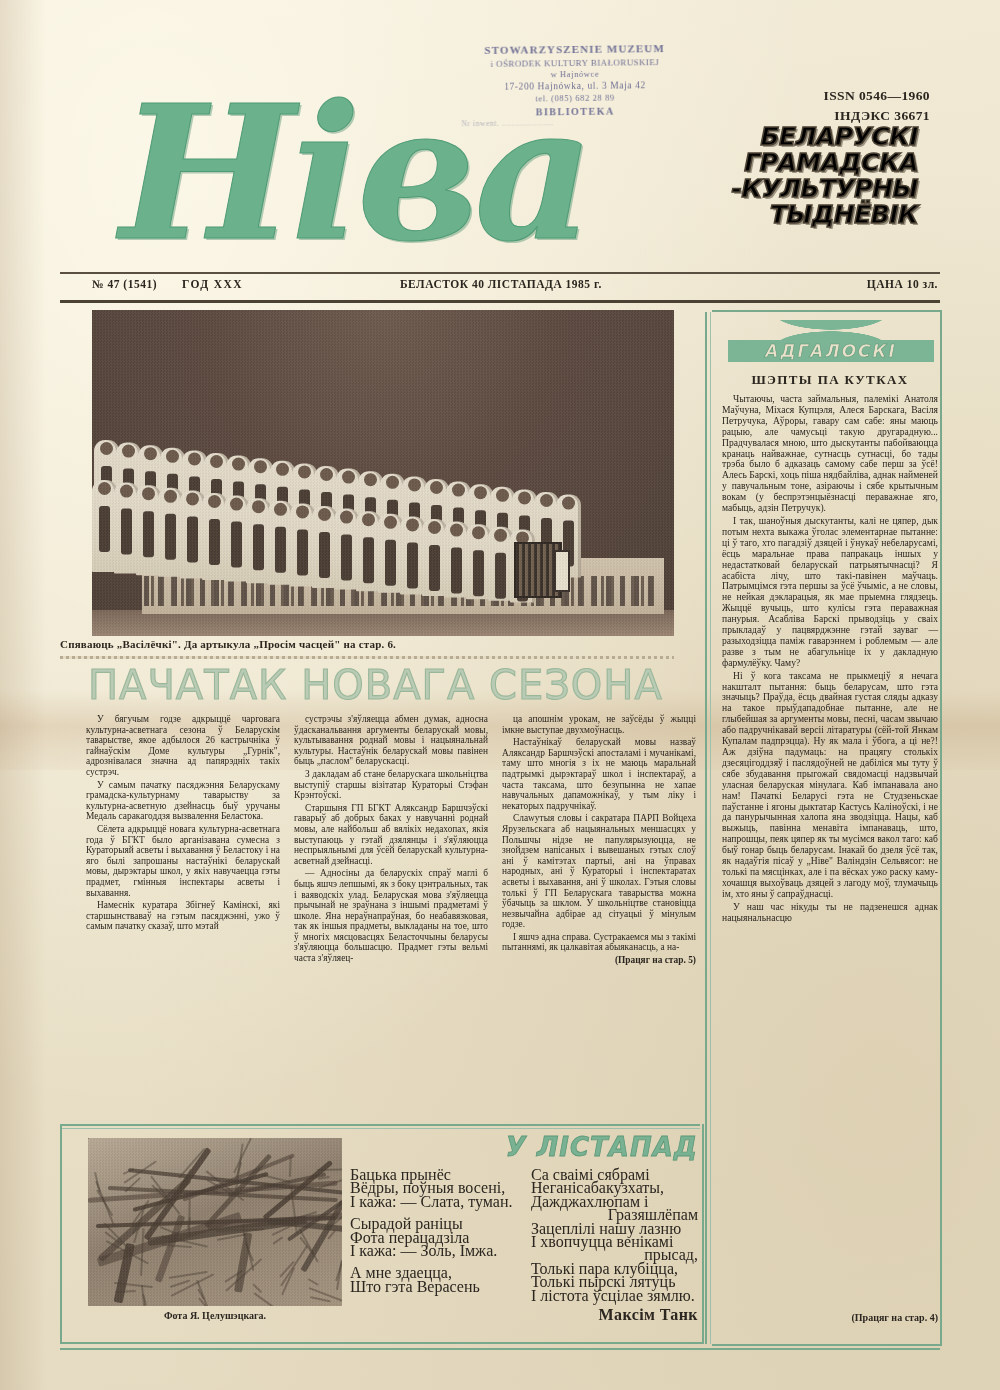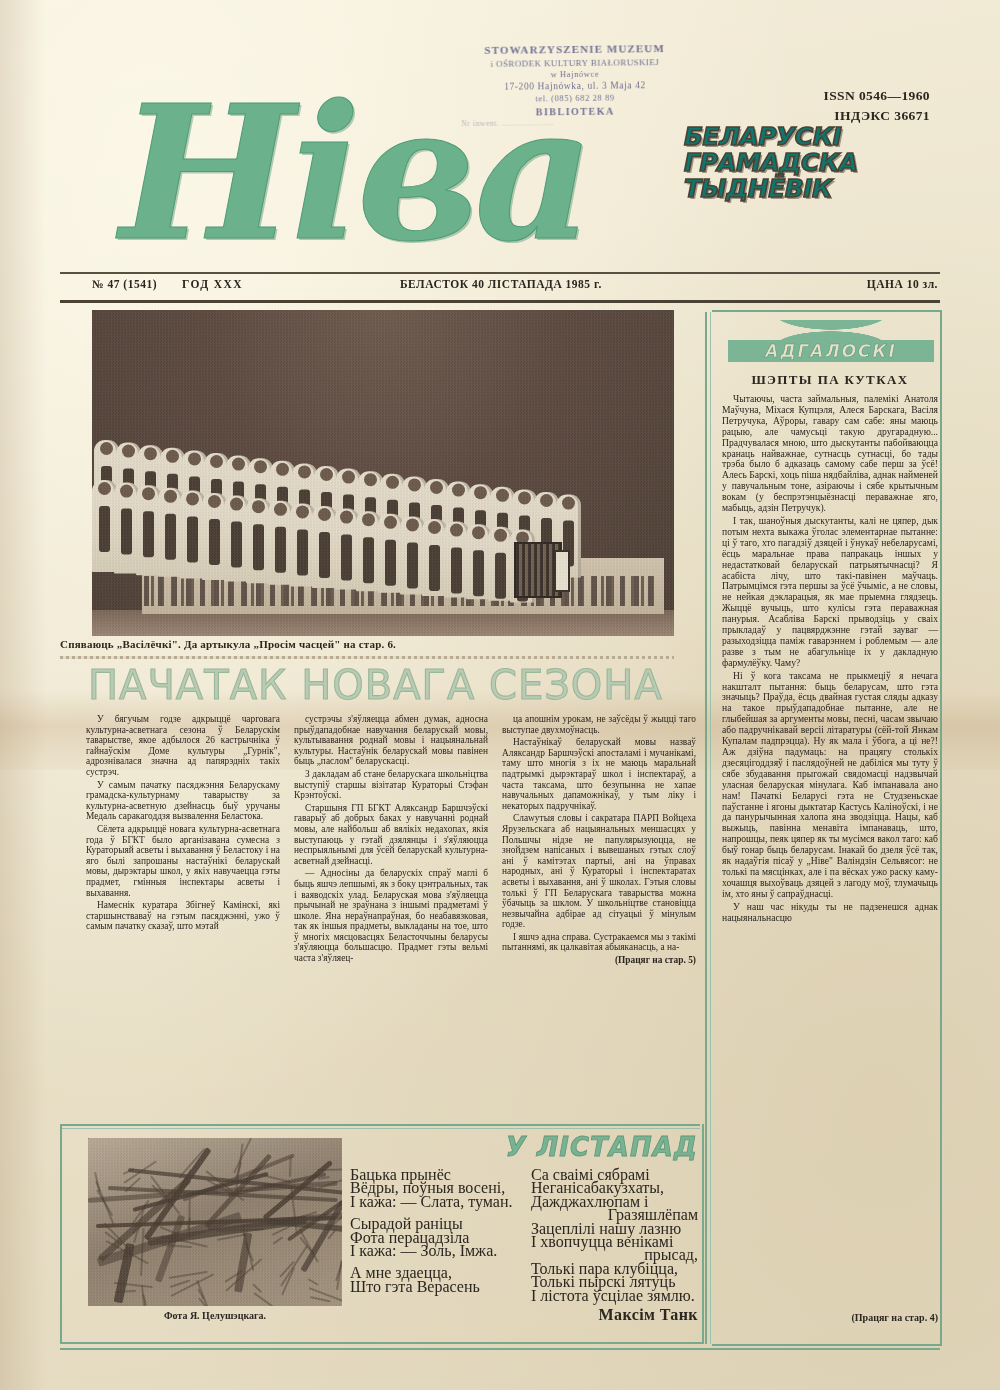--- a/index.html
+++ b/index.html
@@ -60,25 +60,26 @@
   .stamp .s6{font-weight:700;font-size:10px;letter-spacing:1.5px;}
   .stamp .s7{font-size:7.5px;opacity:.5;text-align:left;padding-left:6px;}
 
   .issn{
     position:absolute;right:10px;top:56px;text-align:right;
     font-family:"Liberation Serif", serif;
     font-weight:700;font-size:13.5px;line-height:1.5;
     color:#2b2620;letter-spacing:.4px;
   }
   .tagline{
-    position:absolute;right:6px;top:94px;width:250px;
+    position:absolute;right:22px;top:94px;width:250px;
     font-family:"DejaVu Sans", sans-serif;
     font-style:italic;font-weight:700;
     font-size:25px;line-height:1.04;
-    color:#0f766e;
+    text-align:right;
+    color:#000000;
     -webkit-text-stroke:1.6px #4b4133;
     text-shadow:2px 2px 0 rgba(75,65,51,.5);
     letter-spacing:-.5px;
   }
 
   
   .rule{position:absolute;background:#4b4234;}
   .rule-top{left:60px;right:60px;top:272px;height:2px;background:#5a5042;}
   .rule-bot{left:60px;right:60px;top:300px;height:3px;background:#4b4234;}
 
@@ -297,20 +298,21 @@
     </div>
 
     <div class="issn">
       <div>ISSN 0546—1960</div>
       <div>ІНДЭКС 36671</div>
     </div>
 
     <div class="tagline">
       <div>БЕЛАРУСКІ</div>
       <div>ГРАМАДСКА</div>
+      <div>-КУЛЬТУРНЫ</div>
       <div>ТЫДНЁВІК</div>
     </div>
   </div>
 
   <div class="rule rule-top"></div>
   <div class="infoline">
     <span class="il il-num">№ 47 (1541)</span>
     <span class="il il-year">ГОД XXX</span>
     <span class="il il-place">БЕЛАСТОК 40 ЛІСТАПАДА 1985 г.</span>
     <span class="il il-price">ЦАНА 10 зл.</span>
@@ -389,27 +391,27 @@
     <div class="headline">ПАЧАТАК НОВАГА СЕЗОНА</div>
 
     <div class="cols">
       <div class="col" id="lead-col-0">
           <p>У бягучым годзе адкрыццё чарговага культурна-асветнага сезона ў Беларускім таварыстве, якое адбылося 26 кастрычніка ў гайнаўскім Доме культуры „Гурнік", адрознівалася значна ад папярэдніх такіх сустрэч.</p>
           <p>У самым пачатку пасяджэння Беларускаму грамадска-культурнаму таварыству за культурна-асветную дзейнасць быў уручаны Медаль саракагоддзя вызвалення Беластока.</p>
           <p>Сёлета адкрыццё новага культурна-асветнага года ў БГКТ было арганізавана сумесна з Кураторыяй асветы і выхавання ў Беластоку і на яго былі запрошаны настаўнікі беларускай мовы, дырэктары школ, у якіх навучаецца гэты прадмет, гмінныя інспектары асветы і выхавання.</p>
           <p>Намеснік куратара Збігнеў Камінскі, які старшынстваваў на гэтым пасяджэнні, ужо ў самым пачатку сказаў, што мэтай</p>
         </div>
       <div class="col" id="lead-col-1">
-          <p>сустрэчы з'яўляецца абмен думак, адносна прыўдападобнае навучання беларускай мовы, культывавання роднай мовы і нацыянальнай культуры. Настаўнік беларускай мовы павінен быць „паслом" беларускасці.</p>
+          <p>сустрэчы з'яўляецца абмен думак, адносна ўдасканальвання аргументы беларускай мовы, культывавання роднай мовы і нацыянальнай культуры. Настаўнік беларускай мовы павінен быць „паслом" беларускасці.</p>
           <p>З дакладам аб стане беларускага школьніцтва выступіў старшы візітатар Кураторыі Стэфан Крэнтоўскі.</p>
           <p>Старшыня ГП БГКТ Аляксандр Баршчэўскі гаварыў аб добрых баках у навучанні роднай мовы, але найбольш аб вялікіх недахопах, якія выступаюць у гэтай дзялянцы і з'яўляюцца неспрыяльнымі для ўсёй беларускай культурна-асветнай дзейнасці.</p>
           <p>— Адносіны да беларускіх спраў маглі б быць яшчэ лепшымі, як з боку цэнтральных, так і ваяводскіх улад. Беларуская мова з'яўляецца прычынай не зраўнана з іншымі прадметамі ў школе. Яна нераўнапраўная, бо неабавязковая, так як іншыя прадметы, выкладаны на тое, што ў многіх мясцовасцях Беласточчыны беларусы з'яўляюцца большасцю. Прадмет гэты вельмі часта з'яўляец-</p>
         </div>
       <div class="col" id="lead-col-2">
-        <p>ца апошнім урокам, не заўсёды ў жыцці таго выступае двухмоўнасць.</p>
+        <p>ца апошнім урокам, не заўсёды ў жыцці імкне выступае двухмоўнасць.</p>
           <p>Настаўнікаў беларускай мовы назваў Аляксандр Баршчэўскі апосталамі і мучанікамі, таму што многія з іх не маюць маральнай падтрымкі дырэктараў школ і інспектараў, а часта таксама, што безупынна не хапае навучальных дапаможнікаў, у тым ліку і некаторых падручнікаў.</p>
           <p>Слаwутыя словы і сакратара ПАРП Войцеха Ярузельскага аб нацыянальных меншасцях у Польшчы нідзе не папулярызуюцца, не знойдзем напісаных і вывешаных гэтых слоў ані ў камітэтах партыі, ані на ўправах народных, ані ў Кураторыі і інспектаратах асветы і выхавання, ані ў школах. Гэтыя словы толькі ў ГП Беларускага таварыства можна ўбачыць за шклом. У школьніцтве становіцца незвычайна адбірае ад сітуацыі ў мінулым годзе.</p>
           <p>І яшчэ адна справа. Сустракаемся мы з такімі пытаннямі, як цалкавітая абыяканасць, а на-</p>
           <p class="contin">(Працяг на стар. 5)</p>
       </div>
     </div>
 
     <div class="hdiv"></div>
     <div class="hdiv-b"></div>
     <div class="botframe"></div>

